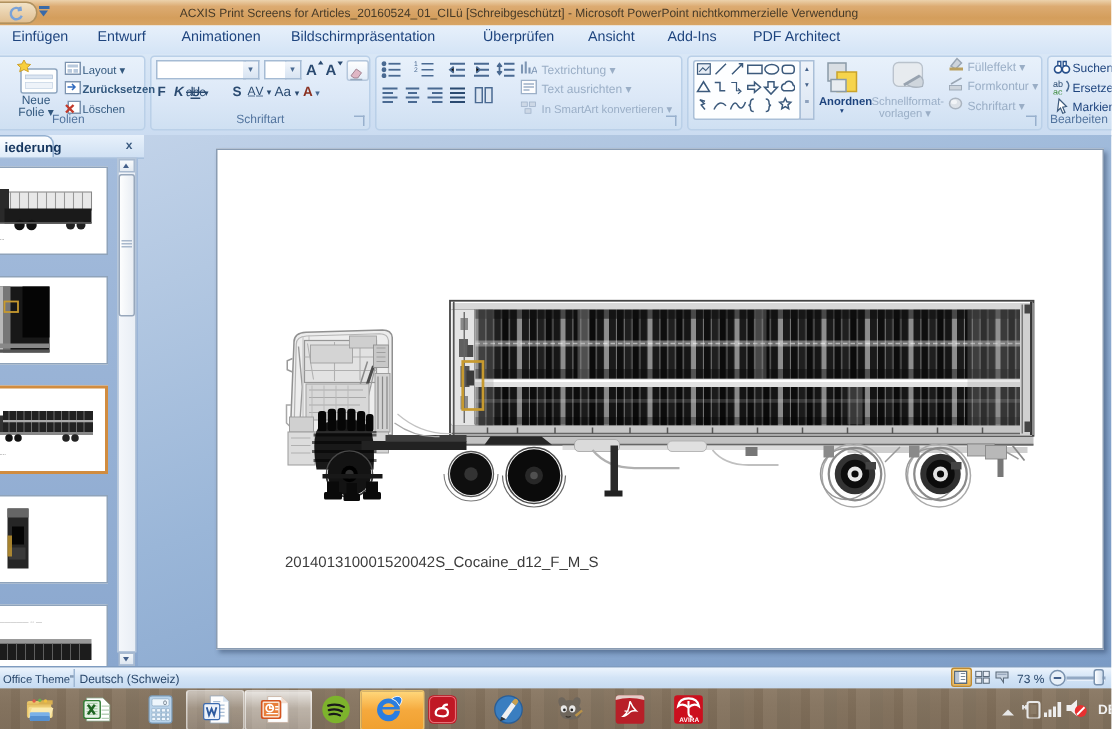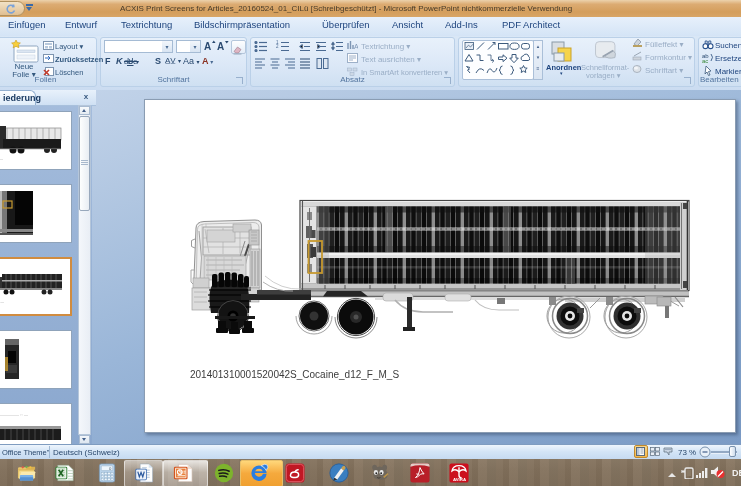--- a/index.html
+++ b/index.html
@@ -36,38 +36,37 @@
 <div class="abs" id="qat"></div>
 <svg class="abs" style="left:5px;top:2.5px" width="12" height="12" viewBox="0 0 12 12">
     <path d="M9.5 7.5 a3.8 3.8 0 1 1 -1 -4.3 M8.5 1.5 l.3 2 -2 .3" fill="none" stroke="#7aa2d8" stroke-width="1.6"></path>
   </svg>
 <div class="abs" style="left:26px;top:4px;width:7px;height:2px;background:#3a6aa8;"></div>
 <div class="abs" style="left:26px;top:7px;width:0;height:0;border-left:3.5px solid transparent;border-right:3.5px solid transparent;border-top:4px solid #3a6aa8;"></div>
 <div class="abs" id="titletext">ACXIS Print Screens for Articles_20160524_01_CILü [Schreibgeschützt] - Microsoft PowerPoint nichtkommerzielle Verwendung</div>
 <div class="abs" id="tabrow">
   <span class="tab" style="left:8px">Einfügen</span>
   <span class="tab" style="left:65px">Entwurf</span>
-  <span class="tab" style="left:121px">Textrichtung</span>
+  <span class="tab" style="left:121px">Animationen</span>
   <span class="tab" style="left:194px">Bildschirmpräsentation</span>
   <span class="tab" style="left:322px">Überprüfen</span>
   <span class="tab" style="left:392px">Ansicht</span>
   <span class="tab" style="left:445px">Add-Ins</span>
   <span class="tab" style="left:502px">PDF Architect</span>
 </div>
 <div class="abs" id="ribbon"></div>
 
 <div class="group" style="left:-6px;width:103px;">
   <div class="glabel" style="left:0;bottom:2px;width:100%;">Folien</div>
 </div>
 <div class="group" style="left:100px;width:147px;padding-left:21px;">
   <div class="glabel" style="left:0;bottom:2px;width:100%;">Schriftart</div>
     <div style="position:absolute;right:3px;bottom:2px;width:6px;height:6px;border-left:1px solid #8aa4c4;border-bottom:1px solid #8aa4c4;transform:rotate(180deg);opacity:.8"></div>
 </div>
 <div class="group" style="left:250px;width:205px;">
-  <div class="glabel" style="left:0;bottom:2px;width:100%;">Absatz</div>
     <div style="position:absolute;right:3px;bottom:2px;width:6px;height:6px;border-left:1px solid #8aa4c4;border-bottom:1px solid #8aa4c4;transform:rotate(180deg);opacity:.8"></div>
 </div>
 <div class="group" style="left:458px;width:237px;">
     <div style="position:absolute;right:3px;bottom:2px;width:6px;height:6px;border-left:1px solid #8aa4c4;border-bottom:1px solid #8aa4c4;transform:rotate(180deg);opacity:.8"></div>
 </div>
 <div class="group" style="left:698px;width:60px;">
   <div class="glabel" style="left:0;bottom:2px;width:70%;">Bearbeiten</div>
 </div>
 
 <svg class="abs" style="left:10px;top:40px" width="30" height="23" viewBox="0 0 30 23">

